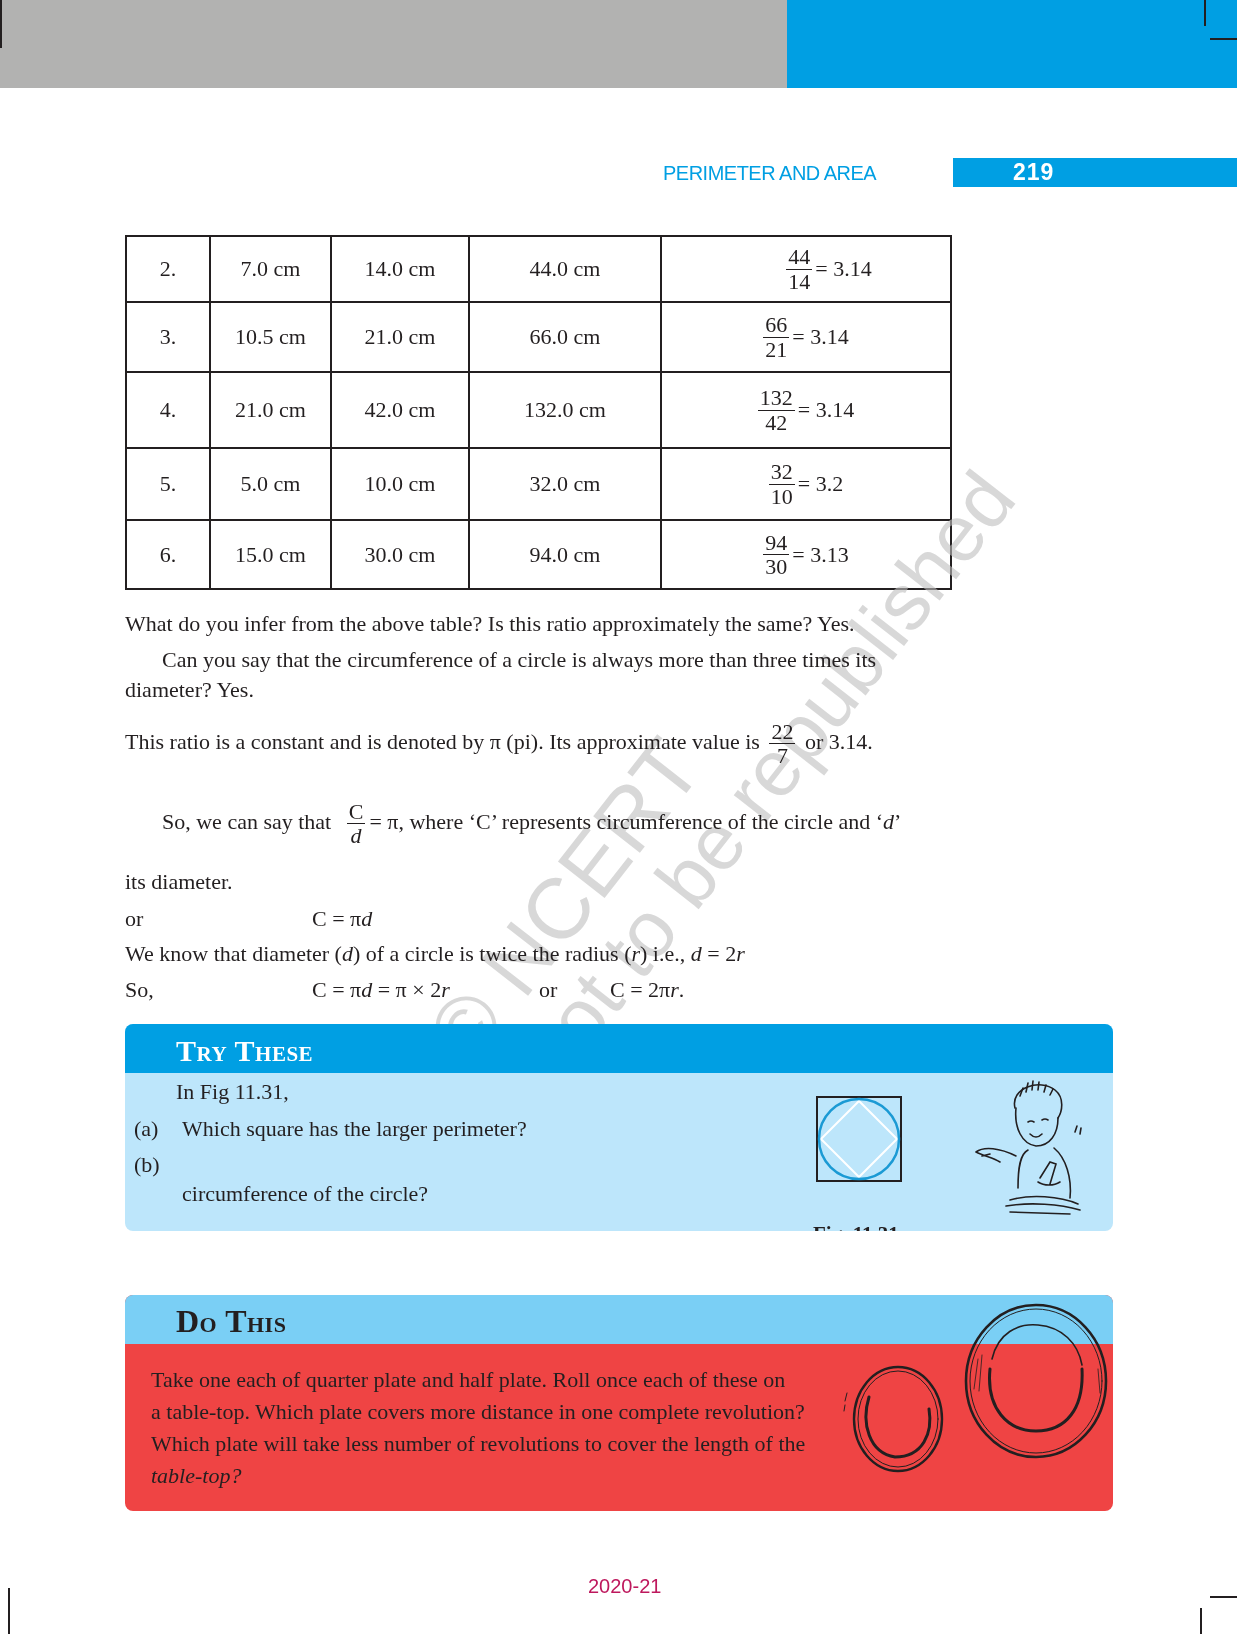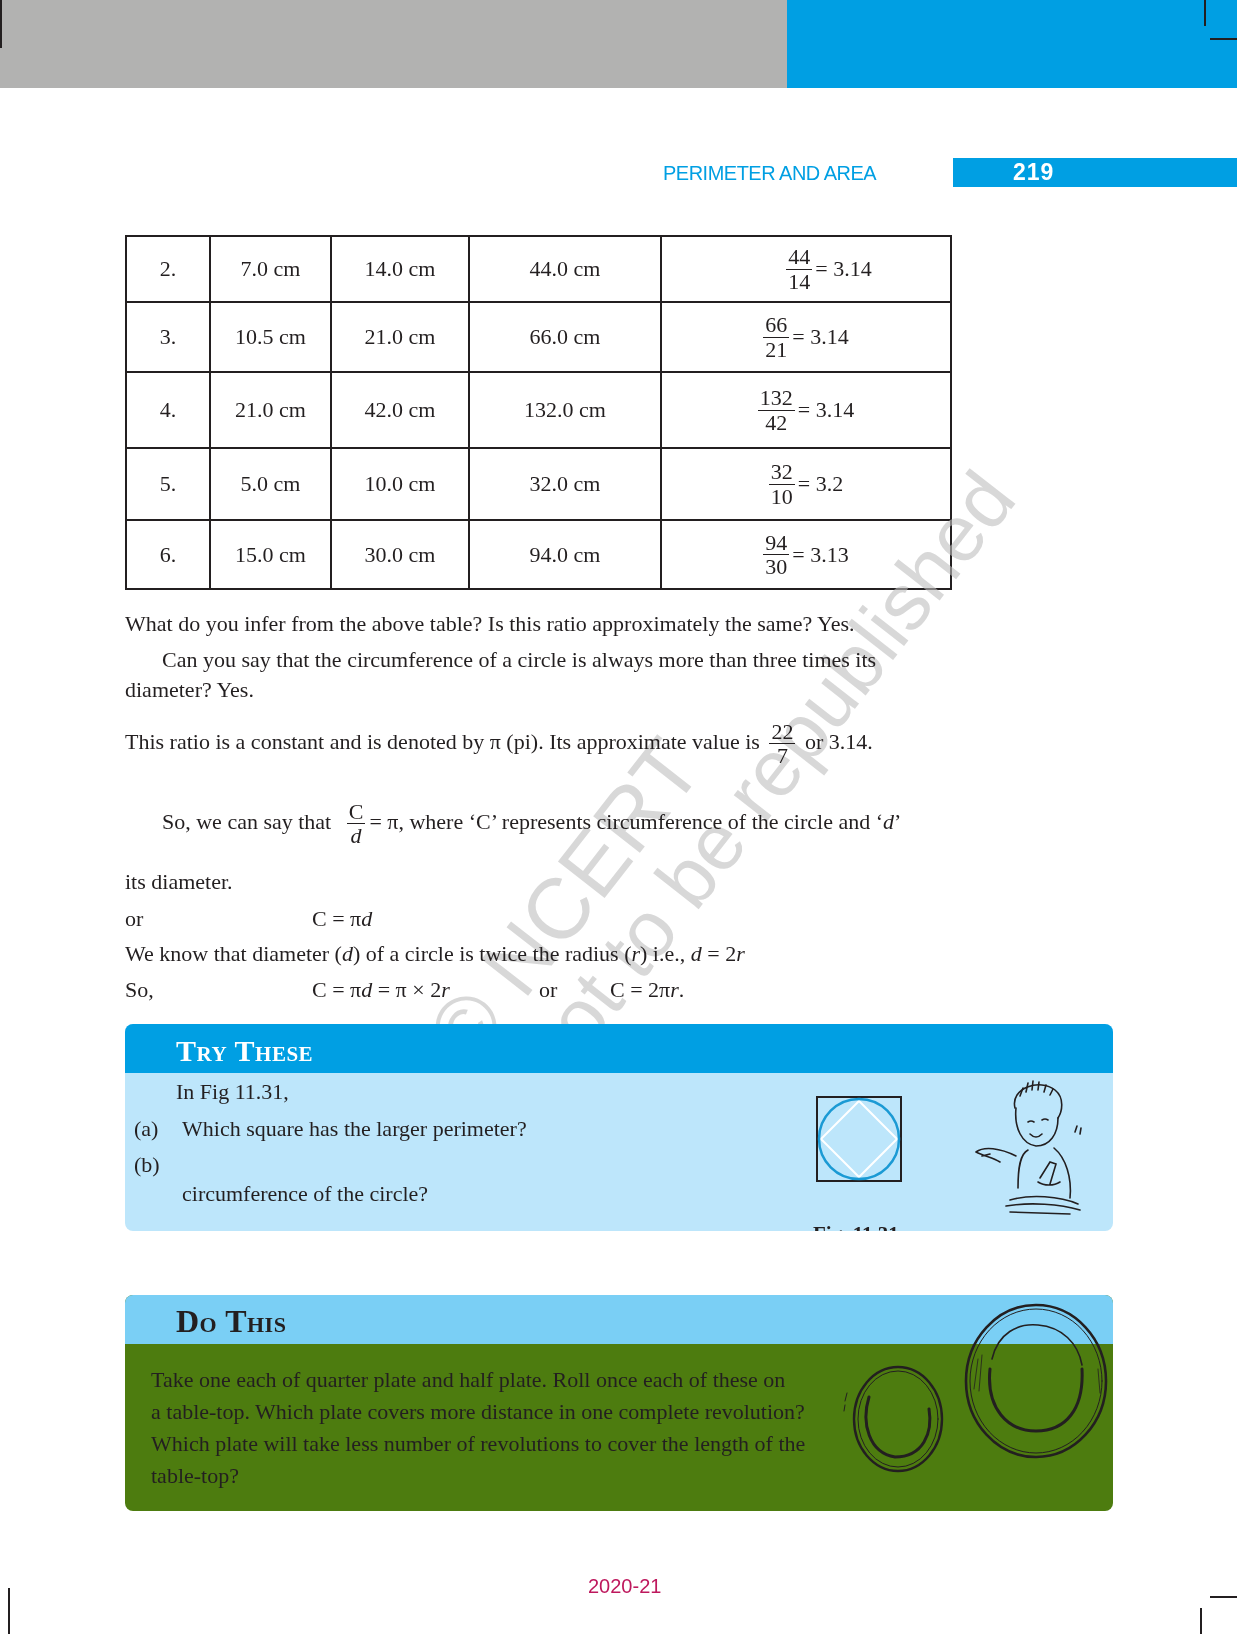--- a/index.html
+++ b/index.html
@@ -26,21 +26,21 @@
     .p { position: absolute; font-size: 22px; white-space: nowrap; line-height: 1.2; }
     .i { font-style: italic; }
 
     .watermark { position: absolute; left: 330px; top: 720px; width: 700px; height: 140px; transform: rotate(-52deg); transform-origin: center; color: rgba(190,190,190,0.6); font-family: "Liberation Sans", sans-serif; font-size: 86px; line-height: 1.1; pointer-events: none; white-space: nowrap; }
     .watermark .w2 { display: block; margin-left: 40px; margin-top: -8px; font-size: 80px; }
 
     .box { position: absolute; left: 125px; width: 988px; border-radius: 8px; overflow: hidden; }
     .try-box { top: 1024px; height: 207px; background: #bde6fb; }
     .try-head { height: 49px; background: #009fe3; position: relative; }
     .try-title { position: absolute; left: 51px; top: 10px; font-family: "Liberation Serif", serif; font-weight: bold; font-size: 30px; color: #ffffff; font-variant: small-caps; letter-spacing: 0.5px; }
-    .do-box { top: 1295px; height: 216px; background: #4d7c0f; }
+    .do-box { top: 1295px; height: 216px; background: #ef4444; }
     .do-head { height: 49px; background: #7acff5; position: relative; }
     .do-title { position: absolute; left: 51px; top: 8px; font-family: "Liberation Serif", serif; font-weight: bold; font-size: 32px; color: #231f20; font-variant: small-caps; letter-spacing: 0.5px; }
 
     .fig { position: absolute; }
     .footer { position: absolute; left: 588px; top: 1575px; font-family: "Liberation Sans", sans-serif; font-size: 20px; color: #be185d; }
   </style>
 </head>
 <body>
 
 <div class="top-gray"></div>
@@ -193,21 +193,21 @@
   </svg>
 </div>
 
 <div class="box do-box">
   <div class="do-head">
     <span class="do-title">Do This</span>
   </div>
   <div class="p" style="left:26px;top:72px;">Take one each of quarter plate and half plate. Roll once each of these on</div>
   <div class="p" style="left:26px;top:104px;">a table-top. Which plate covers more distance in one complete revolution?</div>
   <div class="p" style="left:26px;top:136px;">Which plate will take less number of revolutions to cover the length of the</div>
-  <div class="p" style="left:26px;top:168px;">table-top?</div>
+  <div class="p" style="left:26px;top:168px;font-style:italic;">table-top?</div>
 
   <svg class="fig" style="left:718px;top:58px;" width="110" height="124" viewBox="0 0 110 124">
     <g fill="none" stroke="#231f20" stroke-linecap="round">
       <ellipse cx="55" cy="66" rx="44" ry="52" stroke-width="2.4"></ellipse>
       <ellipse cx="55" cy="66" rx="40" ry="48" stroke-width="1"></ellipse>
       <path d="M26 44 C18 70 26 100 52 104 C80 104 90 80 86 56" stroke-width="3"></path>
       <path d="M4 40 l-2 8 M2 52 l-1 6" stroke-width="1"></path>
     </g>
   </svg>
   <svg class="fig" style="left:833px;top:4px;" width="160" height="166" viewBox="0 0 160 166">

